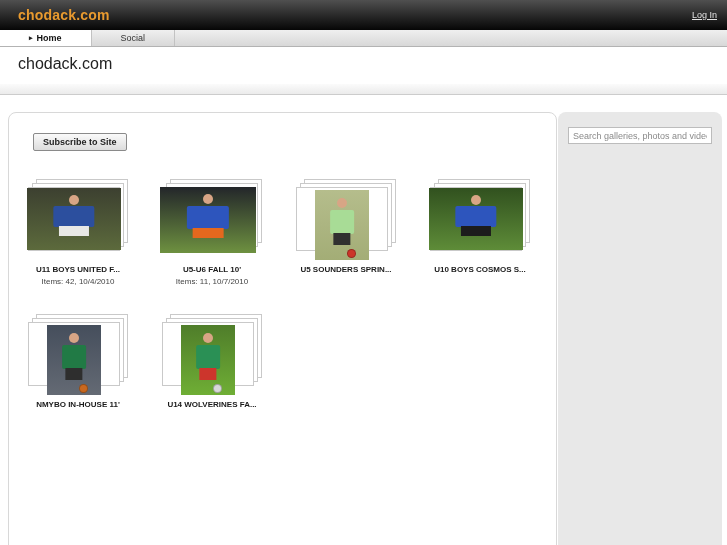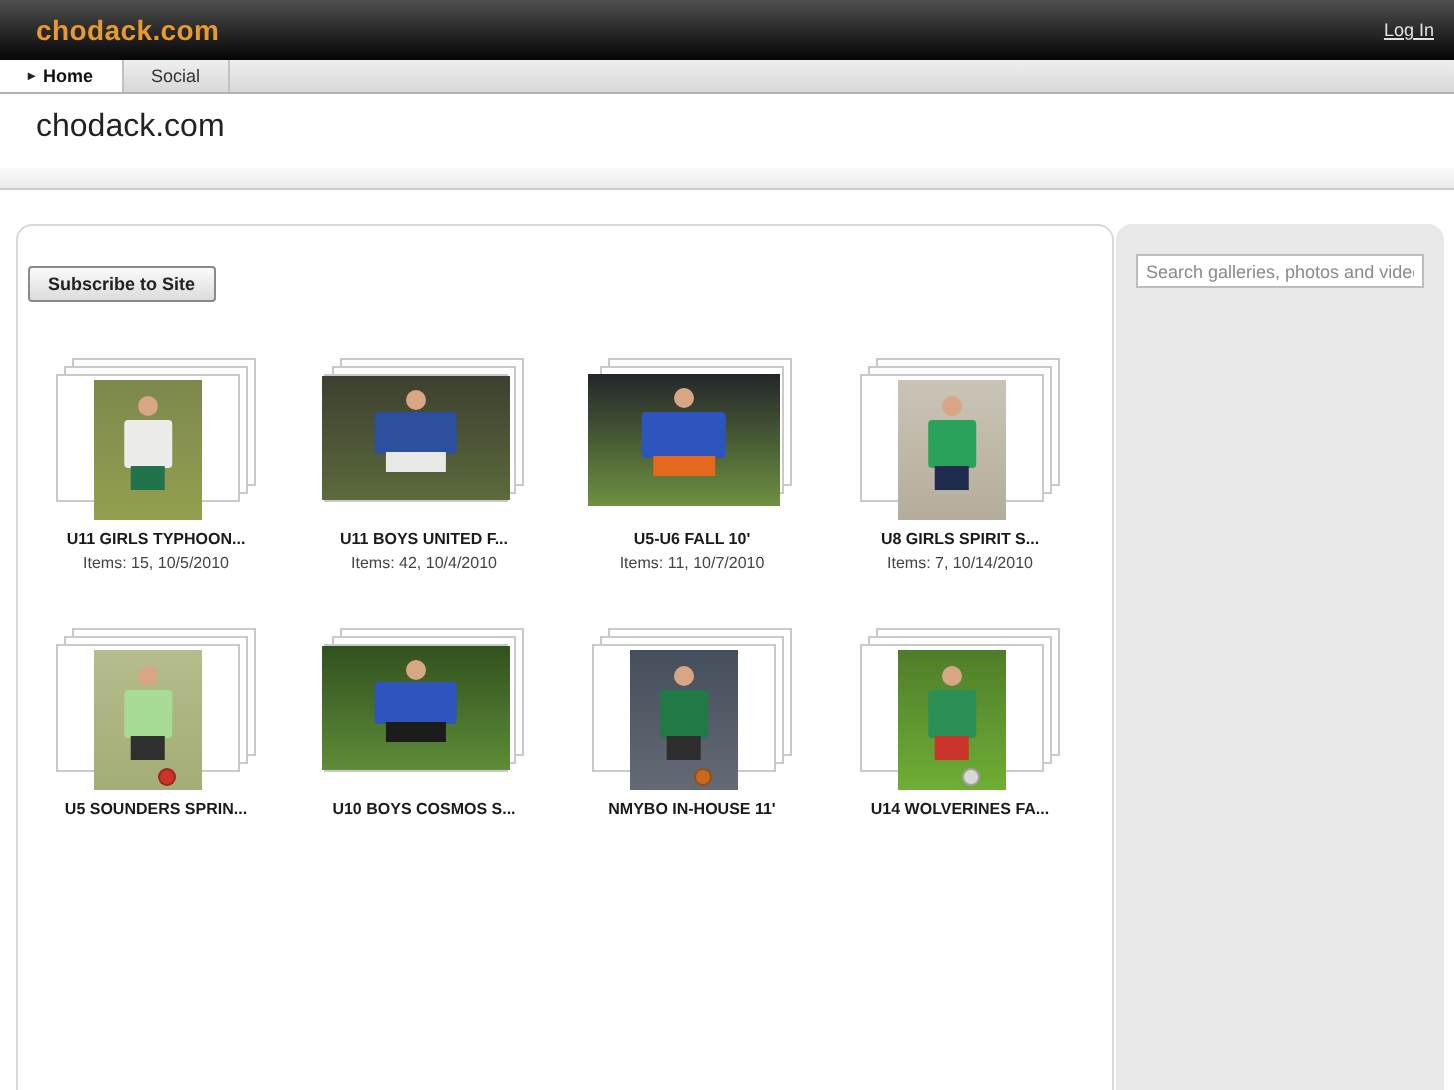--- a/index.html
+++ b/index.html
@@ -22,21 +22,21 @@
   .login { font-size:9px; color:#e2e2e2; text-decoration:underline; cursor:pointer; }
 
   
   .tabbar {
     position:absolute; left:0; top:30px; right:0; height:17px;
     background:linear-gradient(#efefef, #d8d8d8);
     border-bottom:1px solid #b3b3b3;
     display:flex; font-size:9px;
   }
   .tab {
-    padding:0 14px; display:flex; align-items:center; gap:4px;
+    padding:0 29px; display:flex; align-items:center; gap:4px;
     border-right:1px solid #c2c2c2; color:#333; cursor:pointer;
   }
   .tab.active { background:#fff; font-weight:bold; color:#111; }
   .tab .arrow { font-size:7px; color:#222; }
 
   
   .titlebar { position:absolute; left:0; top:48px; right:0; height:36px; background:#fff; }
   .titlebar h1 {
     position:absolute; left:18px; top:7px;
     font-size:16px; font-weight:normal; color:#222;
@@ -47,21 +47,21 @@
     border-bottom:1px solid #cccccc;
   }
 
   
   .panel {
     position:absolute; left:8px; top:112px; width:549px; height:460px;
     background:#fff; border:1px solid #d8d8d8;
     border-radius:8px 8px 0 0;
   }
   .subscribe-btn {
-    position:absolute; left:5px; top:20px; height:18px; padding:0 9px;
+    position:absolute; left:24px; top:20px; height:18px; padding:0 9px;
     font-family:"Liberation Sans", sans-serif;
     font-size:9px; font-weight:bold; color:#222;
     background:linear-gradient(#fafafa, #dcdcdc);
     border:1px solid #8a8a8a; border-radius:2px; cursor:pointer;
   }
 
   
   .sidebar {
     position:absolute; left:558px; top:112px; width:164px; height:433px;
     background:#e8e8e8; border-radius:8px 8px 0 0;
@@ -141,35 +141,20 @@
   <h1>chodack.com</h1>
 </div>
 <div class="divider"></div>
 
 <div class="panel">
   <button class="subscribe-btn">Subscribe to Site</button>
   <div class="grid" id="grid">
 
 
 
-  <div class="cell">
-    <div class="stack">
-      <div class="card b2"></div>
-      <div class="card b1"></div>
-      <div class="card front"></div>
-      <div class="photo portrait" style="background: linear-gradient(rgb(124, 136, 76), rgb(147, 160, 80));">
-        <div class="head"></div>
-        <div class="jersey" style="background: rgb(236, 236, 234);"></div>
-        <div class="shorts" style="background: rgb(32, 115, 74);"></div>
-
-      </div>
-    </div>
-    <div class="g-title">U11 GIRLS TYPHOON...</div>
-    <div class="g-items">Items: 15, 10/5/2010</div>
-  </div>
 
 
   <div class="cell">
     <div class="stack">
       <div class="card b2"></div>
       <div class="card b1"></div>
       <div class="card front"></div>
       <div class="photo landscape" style="background: linear-gradient(rgb(60, 64, 48), rgb(92, 106, 60));">
         <div class="head"></div>
         <div class="jersey" style="background: rgb(44, 79, 158);"></div>
@@ -190,35 +175,20 @@
         <div class="head"></div>
         <div class="jersey" style="background: rgb(45, 85, 189);"></div>
         <div class="shorts" style="background: rgb(228, 104, 30);"></div>
 
       </div>
     </div>
     <div class="g-title">U5-U6 FALL 10'</div>
     <div class="g-items">Items: 11, 10/7/2010</div>
   </div>
 
-  <div class="cell">
-    <div class="stack">
-      <div class="card b2"></div>
-      <div class="card b1"></div>
-      <div class="card front"></div>
-      <div class="photo portrait" style="background: linear-gradient(rgb(201, 196, 182), rgb(181, 173, 156));">
-        <div class="head"></div>
-        <div class="jersey" style="background: rgb(42, 162, 92);"></div>
-        <div class="shorts" style="background: rgb(32, 44, 78);"></div>
-
-      </div>
-    </div>
-    <div class="g-title">U8 GIRLS SPIRIT S...</div>
-    <div class="g-items">Items: 7, 10/14/2010</div>
-  </div>
 
   <div class="cell">
     <div class="stack">
       <div class="card b2"></div>
       <div class="card b1"></div>
       <div class="card front"></div>
       <div class="photo portrait" style="background: linear-gradient(rgb(181, 189, 140), rgb(163, 173, 118));">
         <div class="head"></div>
         <div class="jersey" style="background: rgb(168, 220, 150);"></div>
         <div class="shorts" style="background: rgb(48, 48, 48);"></div>

